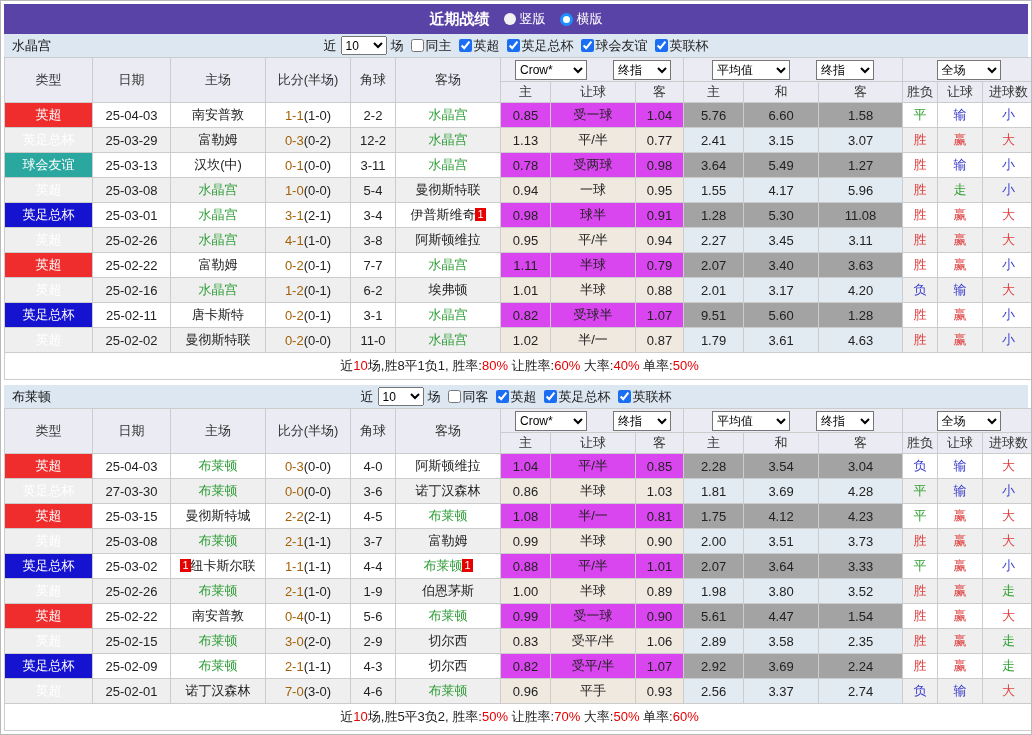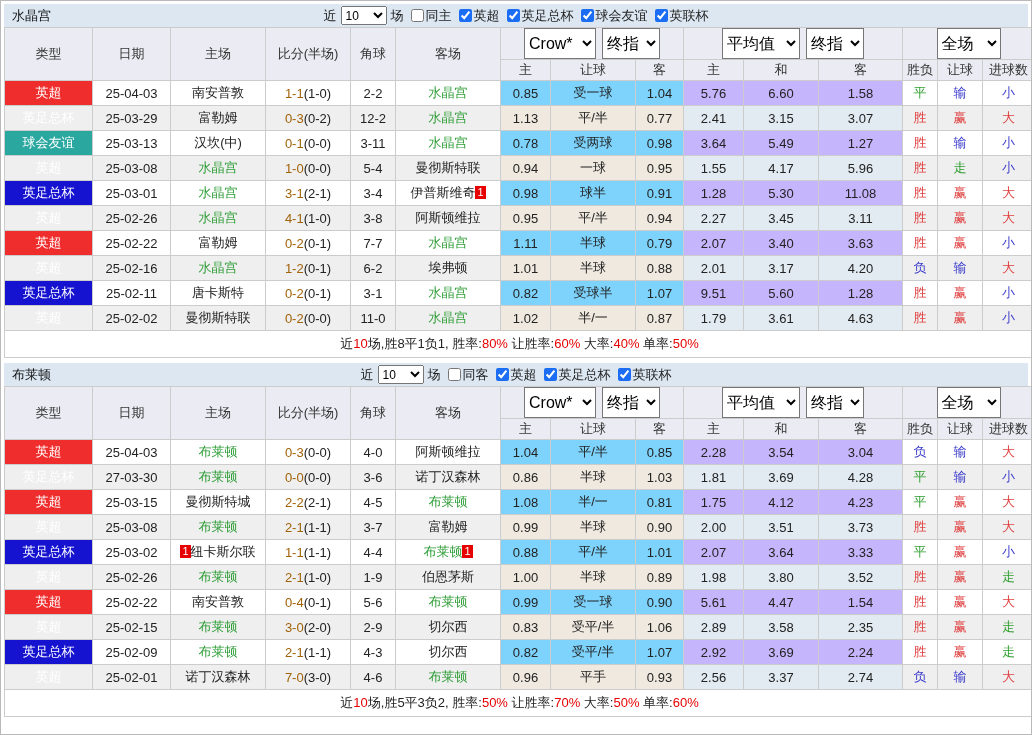--- a/index.html
+++ b/index.html
@@ -14,45 +14,56 @@
   .filterbar { position:relative; height:23px; background:#dce7f2; display:flex; align-items:center; justify-content:center; font-size:13px; color:#222; }
   .team-name { position:absolute; left:8px; color:#111; }
   .filter-center { display:flex; align-items:center; }
   .filter-center select { font-size:12px; height:19px; margin:0 4px; }
   .filter-center input[type=checkbox] { width:13px; height:13px; margin:0 2px 0 7px; accent-color:#1b6ef3; vertical-align:middle; }
   table { border-collapse:collapse; width:100%; table-layout:fixed; font-size:13px; color:#222; }
   th, td { border:1px solid #ccc; text-align:center; padding:0 1px; white-space:nowrap; overflow:hidden; }
   thead th { background:#ebecf3; font-weight:normal; color:#333; }
   thead tr.selrow th { height:24px; }
   thead tr.subrow th { height:21px; }
-  thead select { font-size:16px; height:31px; margin:0 3px; background:#fff; }
+  thead select { font-size:12px; height:20px; margin:0 13px; background:#fff; }
   tbody td { height:25px; }
   tbody tr:nth-child(even) td { background:#efefef; }
-  tbody td.crow { background:#7dd3fc; }
+  tbody td.crow { background:#d946ef; }
   tbody tr:nth-child(even) td.crow { background:#efe9df; }
-  tbody td.avgc { background:#c4b5fd; }
+  tbody td.avgc { background:#a3a3a3; }
   tbody tr:nth-child(even) td.avgc { background:#e2ebf2; }
   tbody td.league-epl { background:#f02d2d; color:#fff; }
   tbody td.league-facup { background:#1512d0; color:#fff; }
   tbody td.league-friendly { background:#2aa8a0; color:#fff; }
   .green { color:#2c9c34; }
   .ft { color:#a16207; }
   .ht { color:#222; }
   .r { color:#e04040; }
   .g { color:#2f9e2f; }
   .b { color:#3c3ccc; }
   .card { background:#e60000; color:#fff; font-size:11px; line-height:13px; padding:0 2px; display:inline-block; vertical-align:1px; }
   tfoot td { height:27px; background:#fff; font-size:13px; color:#222; }
   tfoot .red { color:#e60000; }
   .gap { height:5px; }
 </style>
 </head>
 <body>
 
 <div class="page">
+  <div class="titlebar">
+    <span class="title">近期战绩</span>
+    <span class="radio-group">
+      <span class="radio unchecked"></span>
+      <span>竖版</span>
+    </span>
+    <span class="radio-group">
+      <span class="radio checked"></span>
+      <span>横版</span>
+    </span>
+  </div>
   <div id="sections">
       <div class="filterbar">
         <span class="team-name">水晶宫</span>
         <div class="filter-center">
           <span>近</span>
           <select style="width:46px"><option>10</option></select>
           <span>场</span>
           <input type="checkbox" style="">
           <span>同主</span>
           <input type="checkbox" checked="" style="">

